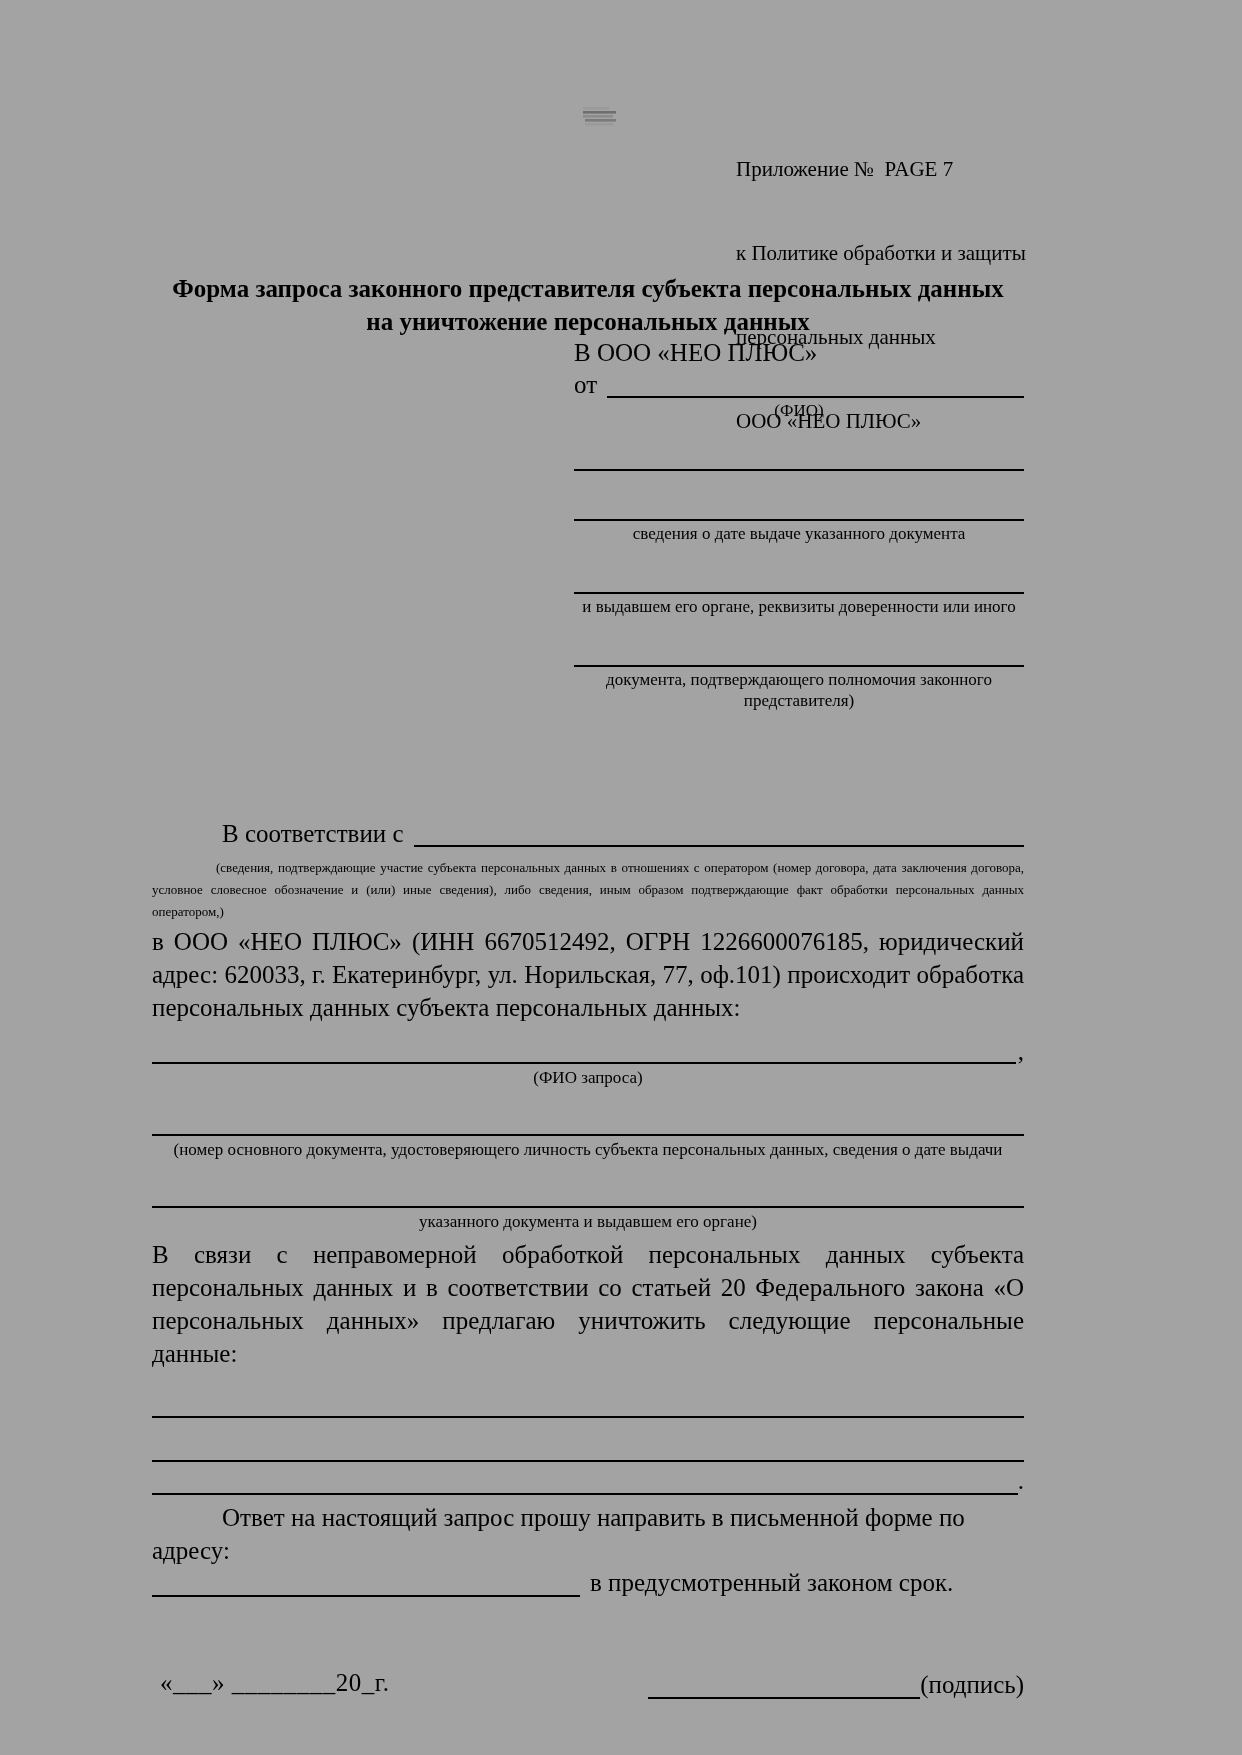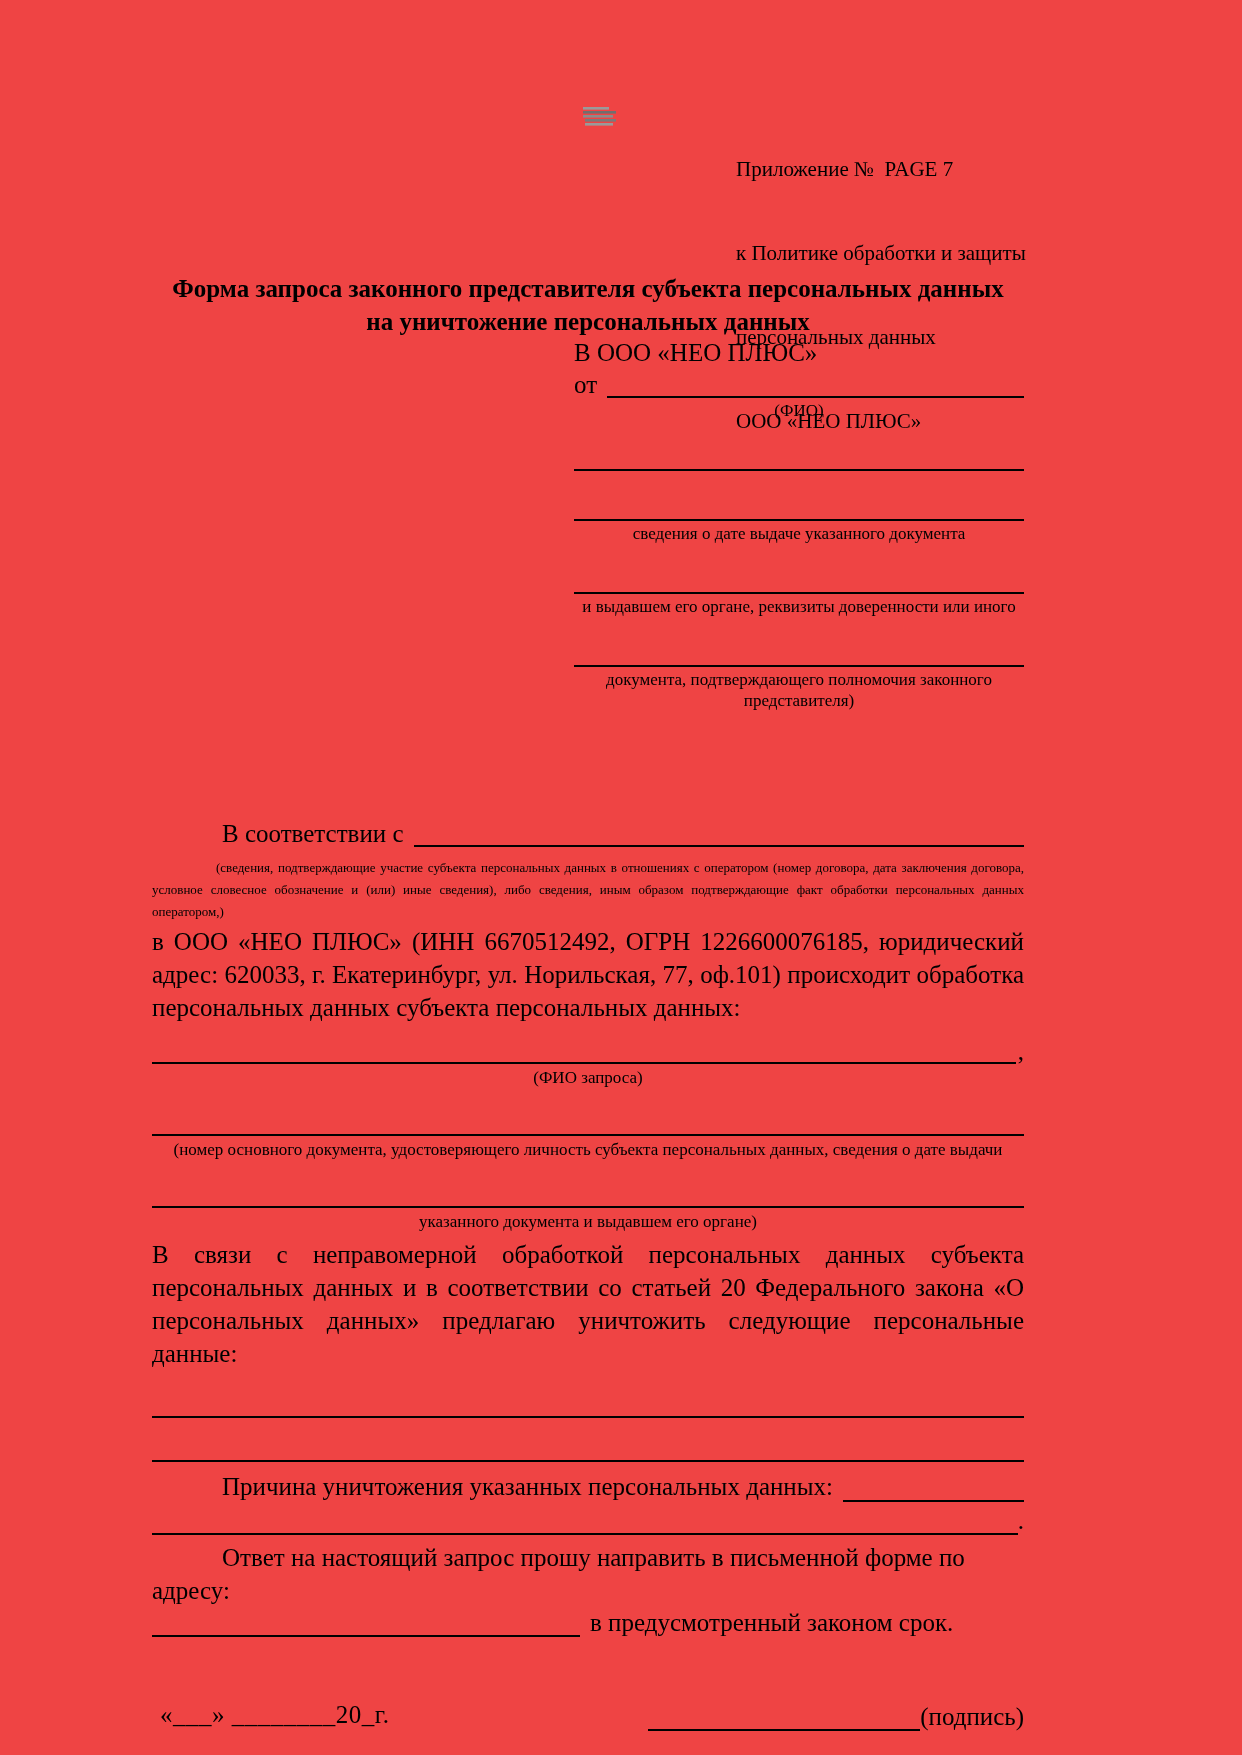--- a/index.html
+++ b/index.html
@@ -1,20 +1,20 @@
 <!DOCTYPE html>
 <html><head>
 <meta charset="utf-8">
 <style>
   html,body { margin:0; padding:0; background:#e8e8e8; }
   .page {
     position:relative;
     width:1242px; height:1755px;
     margin:0 auto;
-    background:#ef4444;
+    background:#a3a3a3;
     font-family:"Liberation Serif", serif;
     color:#000;
     overflow:hidden;
   }
   
   .hdr-artifact { position:absolute; left:583px; top:106px; }
   .hdr-block {
     position:absolute; left:736px; top:99px;
     font-size:21px; line-height:28px; white-space:pre-wrap;
   }
@@ -60,21 +60,21 @@
 
   .reply-lead { margin-top:6px; text-indent:70px; line-height:33px; }
   .reply-row { display:flex; align-items:flex-end; height:30px;gap:10px; }
   .reply-row .blank { width:428px; border-bottom:2px solid #000; height:26px; }
   .reply-row .txt { line-height:28px; }
 
   .footer-row {
     display:flex; justify-content:space-between; align-items:flex-end;
     margin-top:62px; padding-left:8px;
   }
-  .date-part { line-height:32px; letter-spacing:0.5px; }
+  .date-part { line-height:32px; letter-spacing:0.5px;margin-top:8px; }
   .sig-part { display:flex; align-items:flex-end; }
   .sig-part .blank { width:272px; height:26px; border-bottom:2px solid #000; }
   .sig-part .txt { line-height:28px; }
 </style>
 </head>
 <body>
 
 <div class="page">
 
   <div class="hdr-artifact">
@@ -140,24 +140,20 @@
       <div class="body-cap">(номер основного документа, удостоверяющего личность субъекта персональных данных, сведения о дате выдачи</div>
 
       <div class="subject-blank"></div>
       <div class="body-cap">указанного документа и выдавшем его органе)</div>
 
       <div class="para destroy-para">В связи с неправомерной обработкой персональных данных субъекта персональных данных и в соответствии со статьей 20 Федерального закона «О персональных данных» предлагаю уничтожить следующие персональные данные:</div>
 
       <div class="free-line1"></div>
       <div class="free-line2"></div>
 
-      <div class="reason-row">
-        <span class="lead">Причина уничтожения указанных персональных данных:</span>
-        <span class="fill grow"></span>
-      </div>
       <div class="reason-tail-row">
         <span class="fill grow"></span>
         <span class="tail">.</span>
       </div>
 
       <div class="reply-lead">Ответ на настоящий запрос прошу направить в письменной форме по адресу:</div>
       <div class="reply-row">
         <span class="blank"></span>
         <span class="txt">в предусмотренный законом срок.</span>
       </div>

